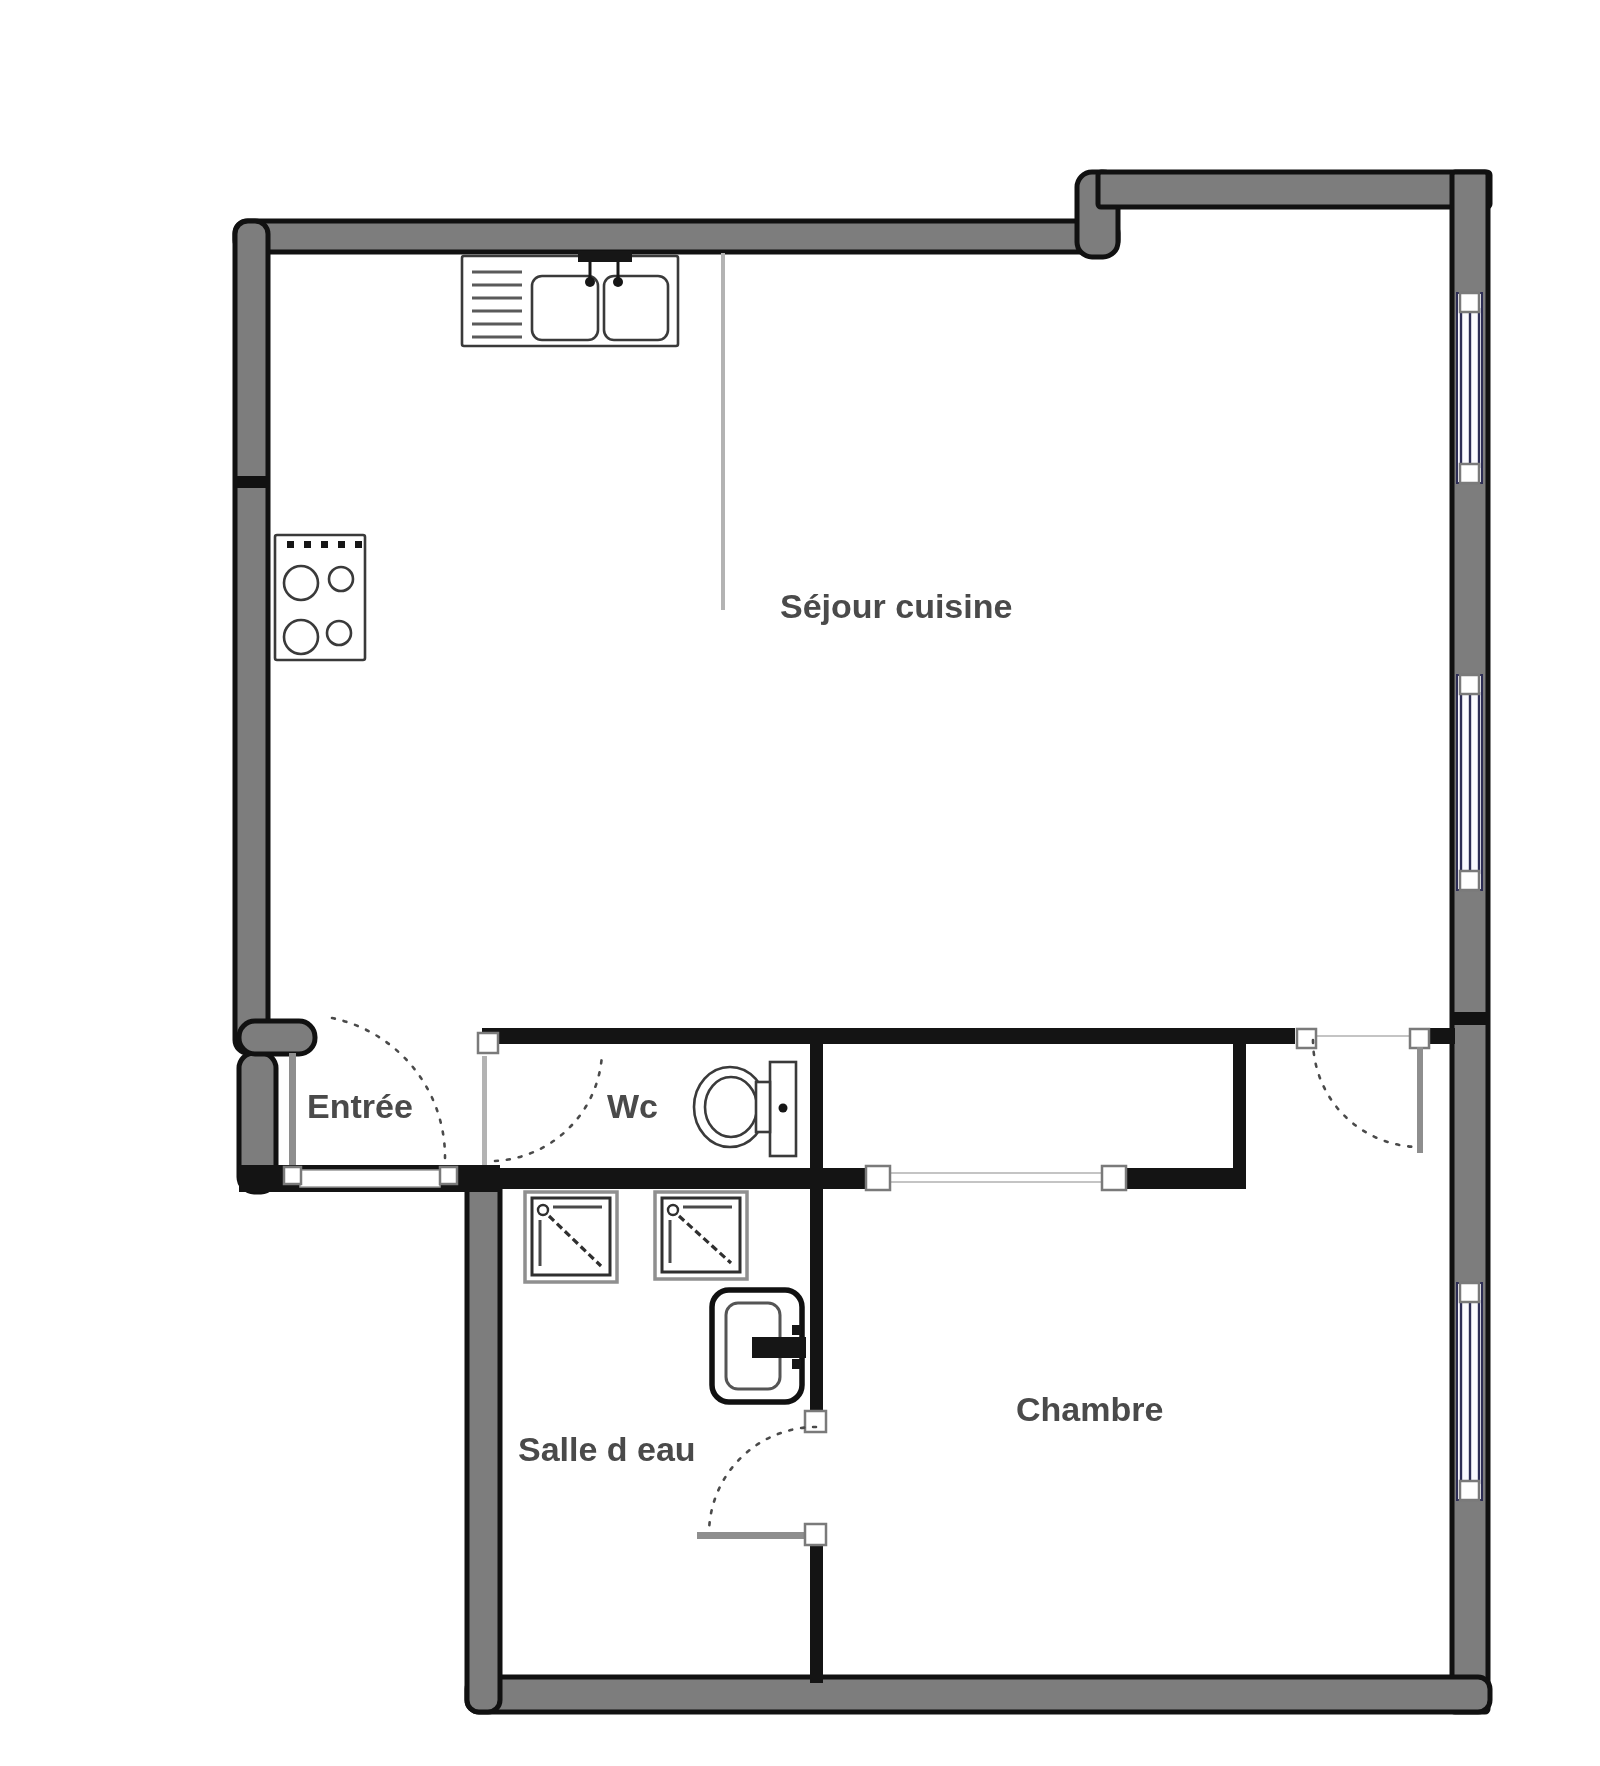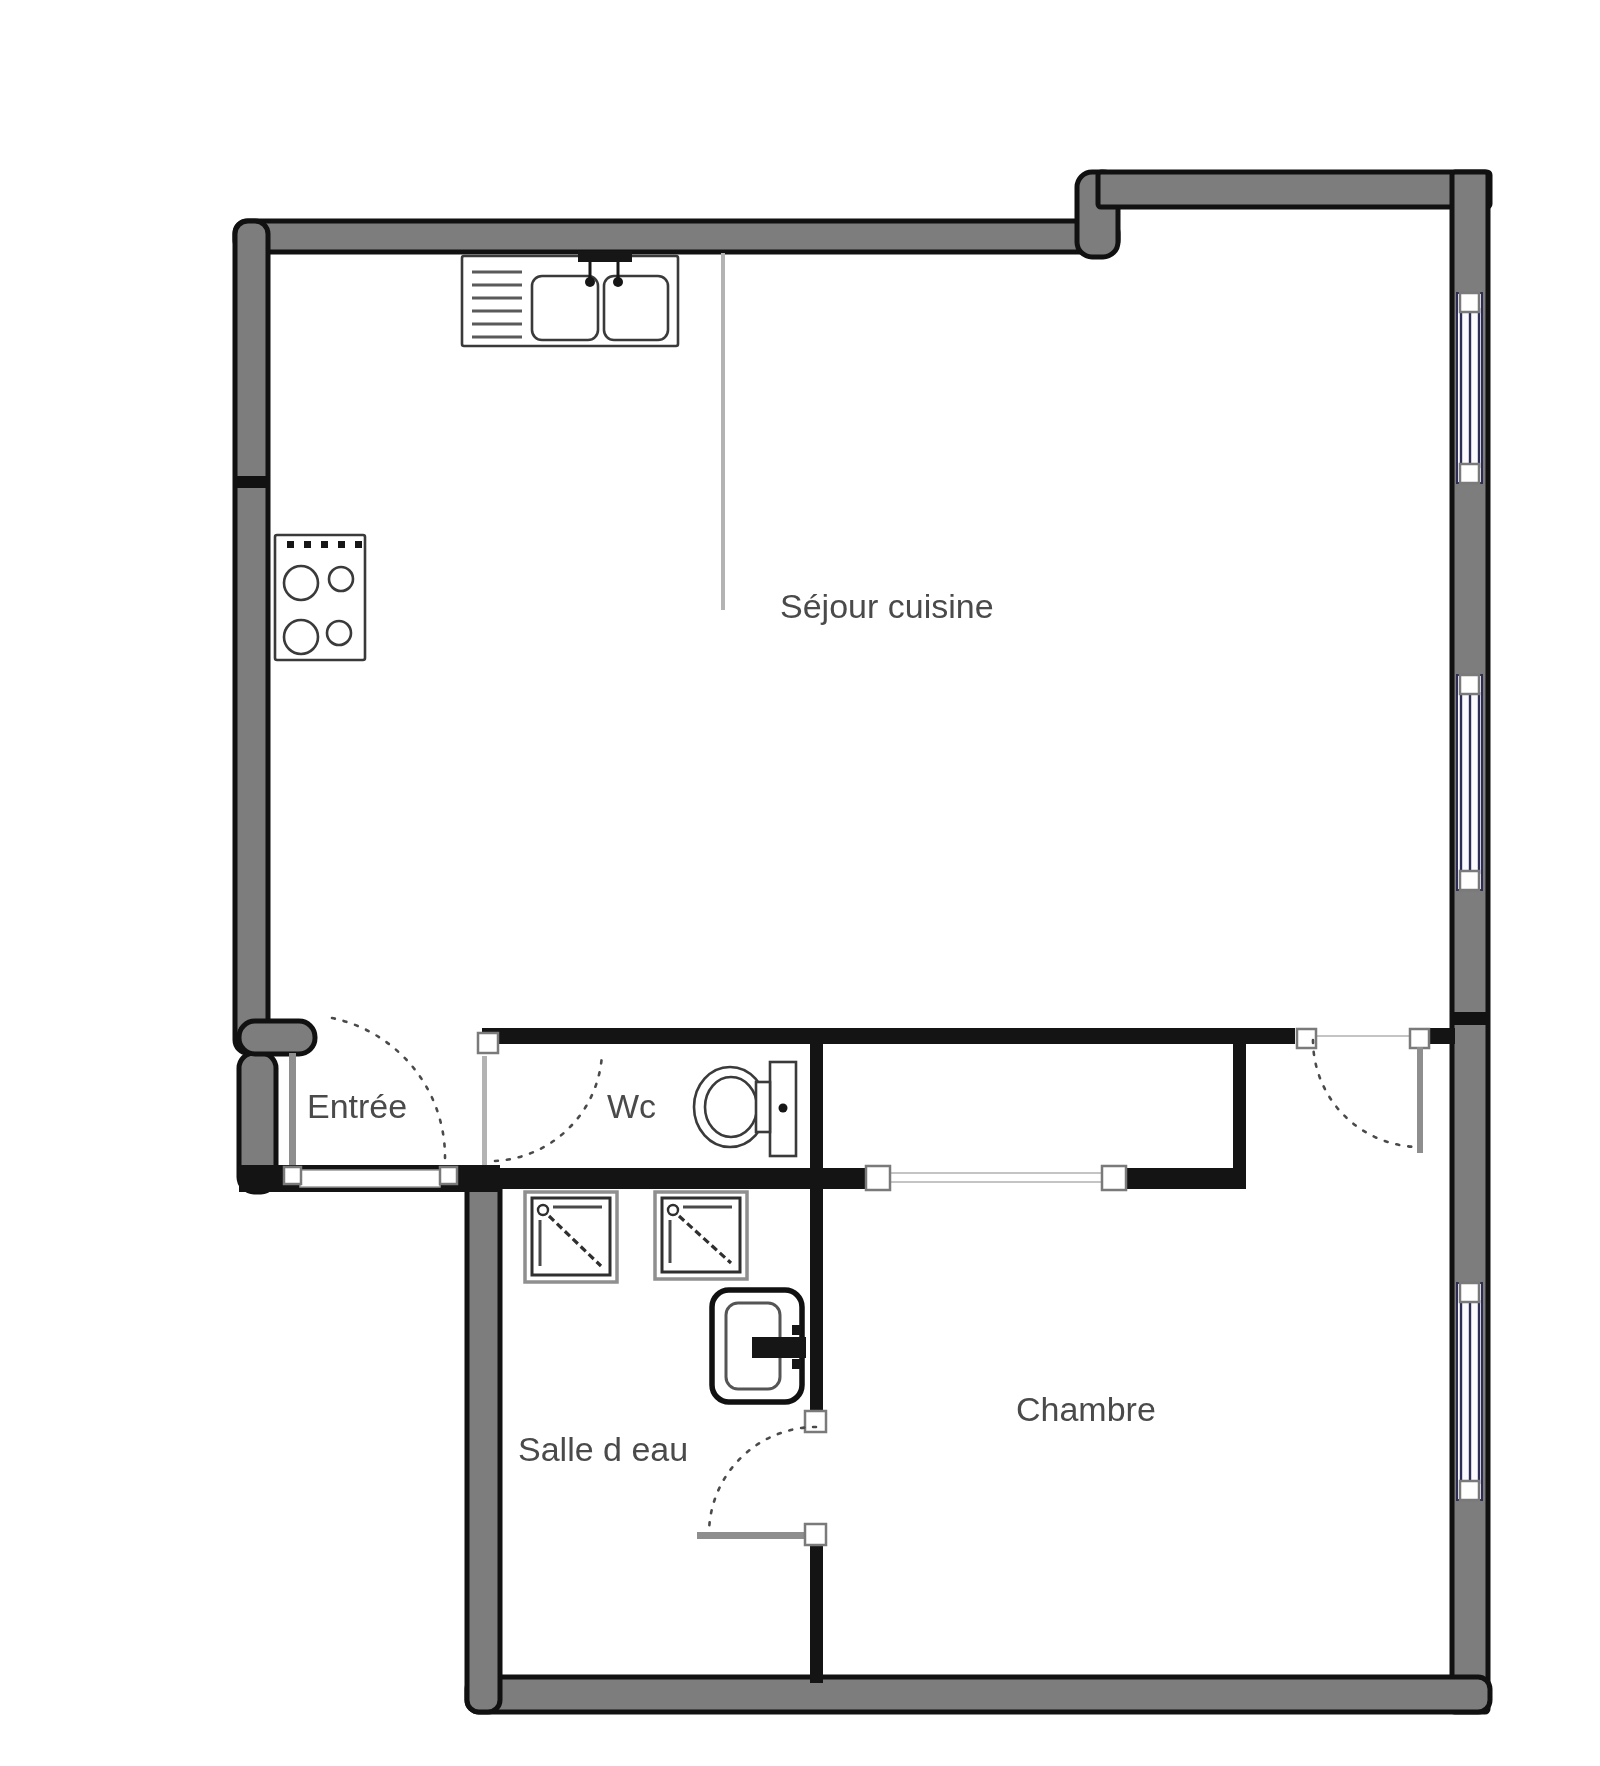--- a/index.html
+++ b/index.html
@@ -1,16 +1,16 @@
 <!DOCTYPE html>
 <html style="--background: #ffffff; --wall-fill: #7d7d7d; --wall-border: #111111; --interior-wall: #141414; --window-frame: #2d2d55; --door-leaf: #8e8e8e; --label-text: #4a4a4a;"><head>
 <meta charset="utf-8">
 <style>
   html,body{margin:0;padding:0;background:#fff;}
-  #plan-wrap{position:relative;width:1600px;height:1766px;background:var(--background,#fff);overflow:hidden;}
+  #plan-wrap{position:relative;width:1600px;height:1766px;background:var(--background,#fff);overflow:hidden;font-weight:bold;}
   svg{position:absolute;left:0;top:0;}
   .ext     {fill:var(--wall-fill,#7d7d7d);stroke:var(--wall-border,#111);stroke-width:5;}
   .int     {fill:var(--interior-wall,#141414);stroke:none;}
   .joint   {fill:var(--wall-border,#111);stroke:none;}
   .leaf    {fill:var(--door-leaf,#8e8e8e);stroke:none;}
   .jamb    {fill:#b3b3b3;stroke:none;}
   .arc     {fill:none;stroke:#4a4a4a;stroke-width:2.6;stroke-dasharray:3 9;stroke-linecap:round;}
   .stop    {fill:#fff;stroke:#7a7a7a;stroke-width:2.5;}
   .fixline {stroke:#3a3a3a;stroke-width:2.6;fill:none;}
   .fixfill {fill:#fff;stroke:#3a3a3a;stroke-width:2.6;}

